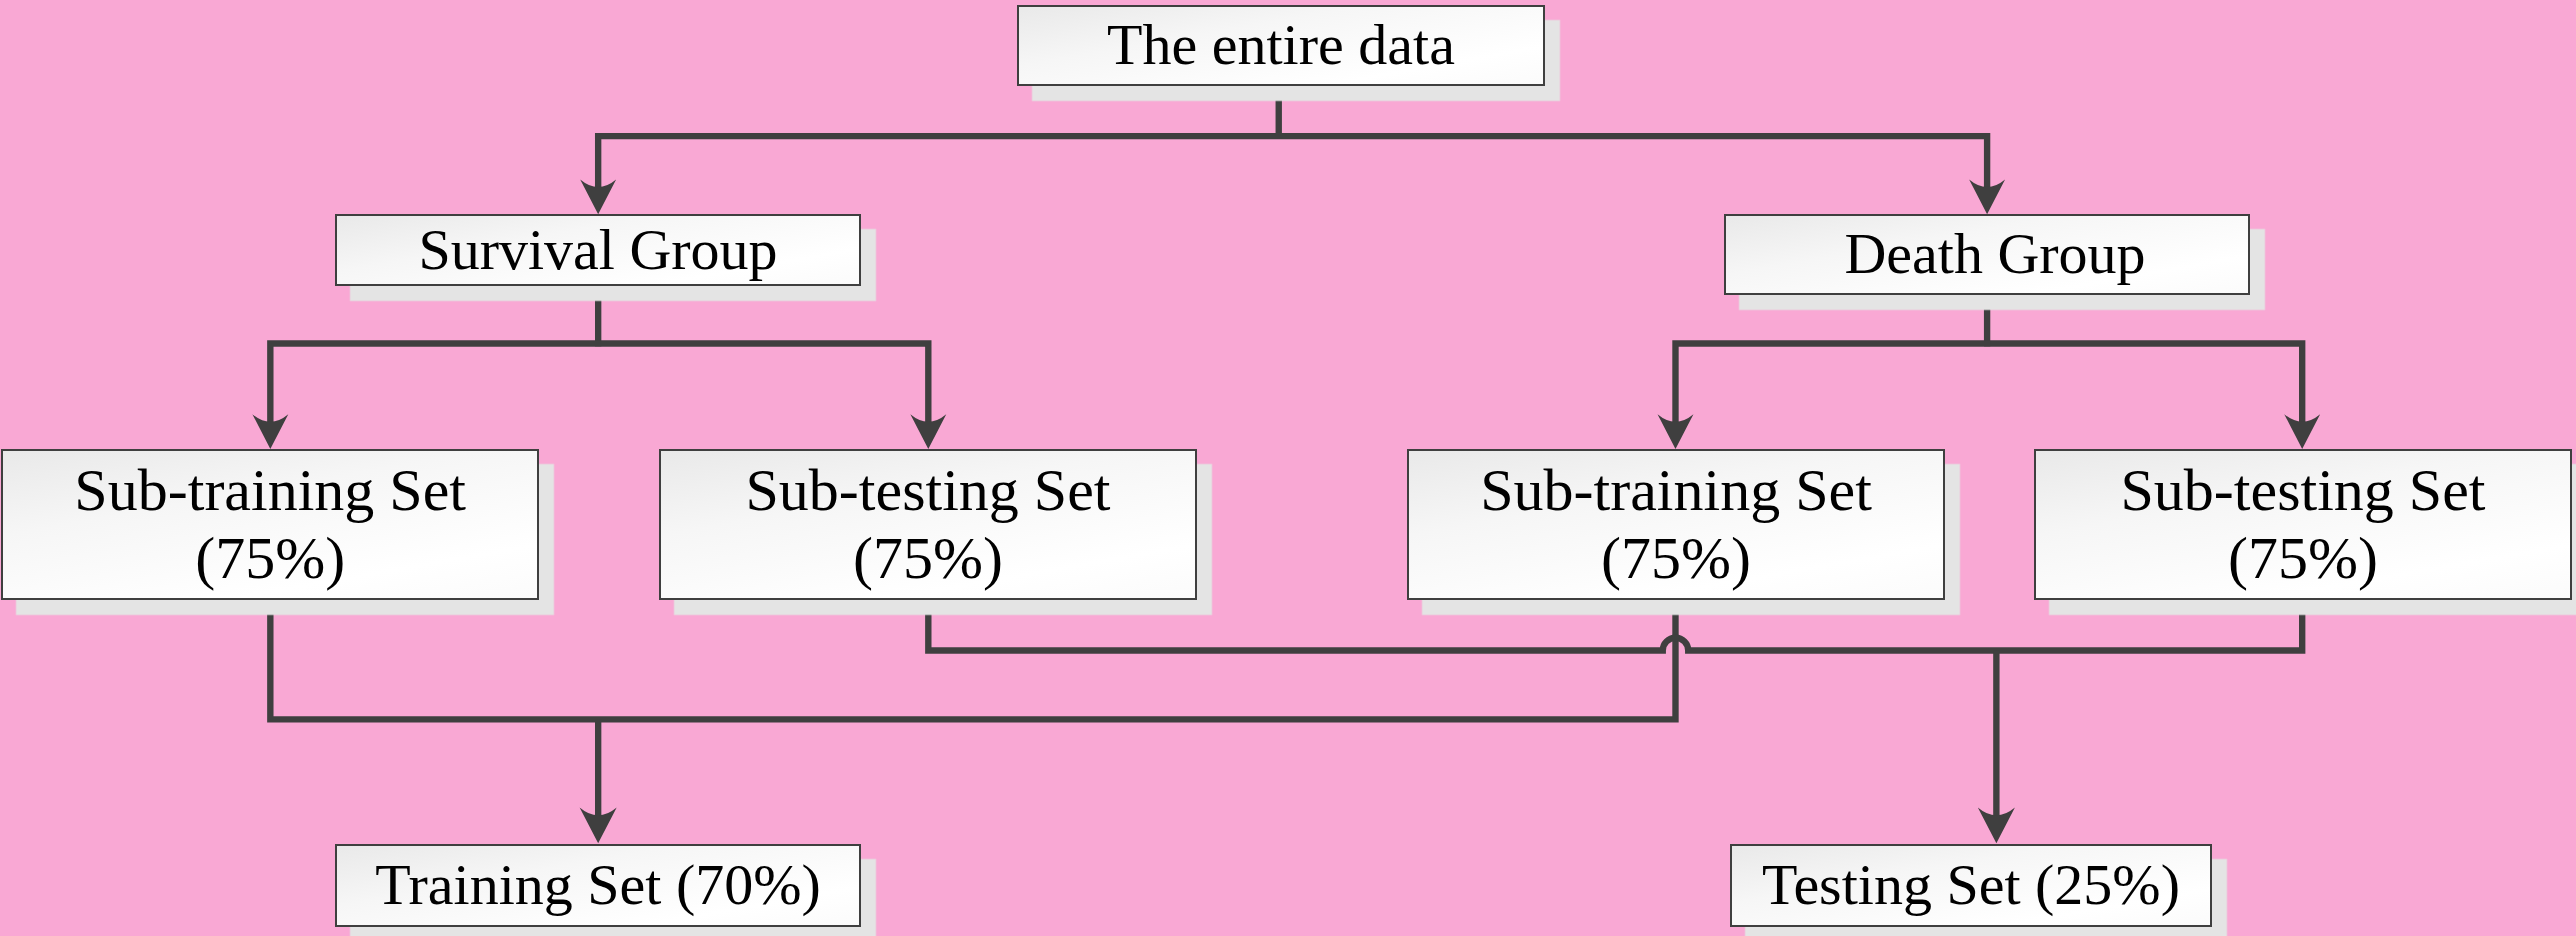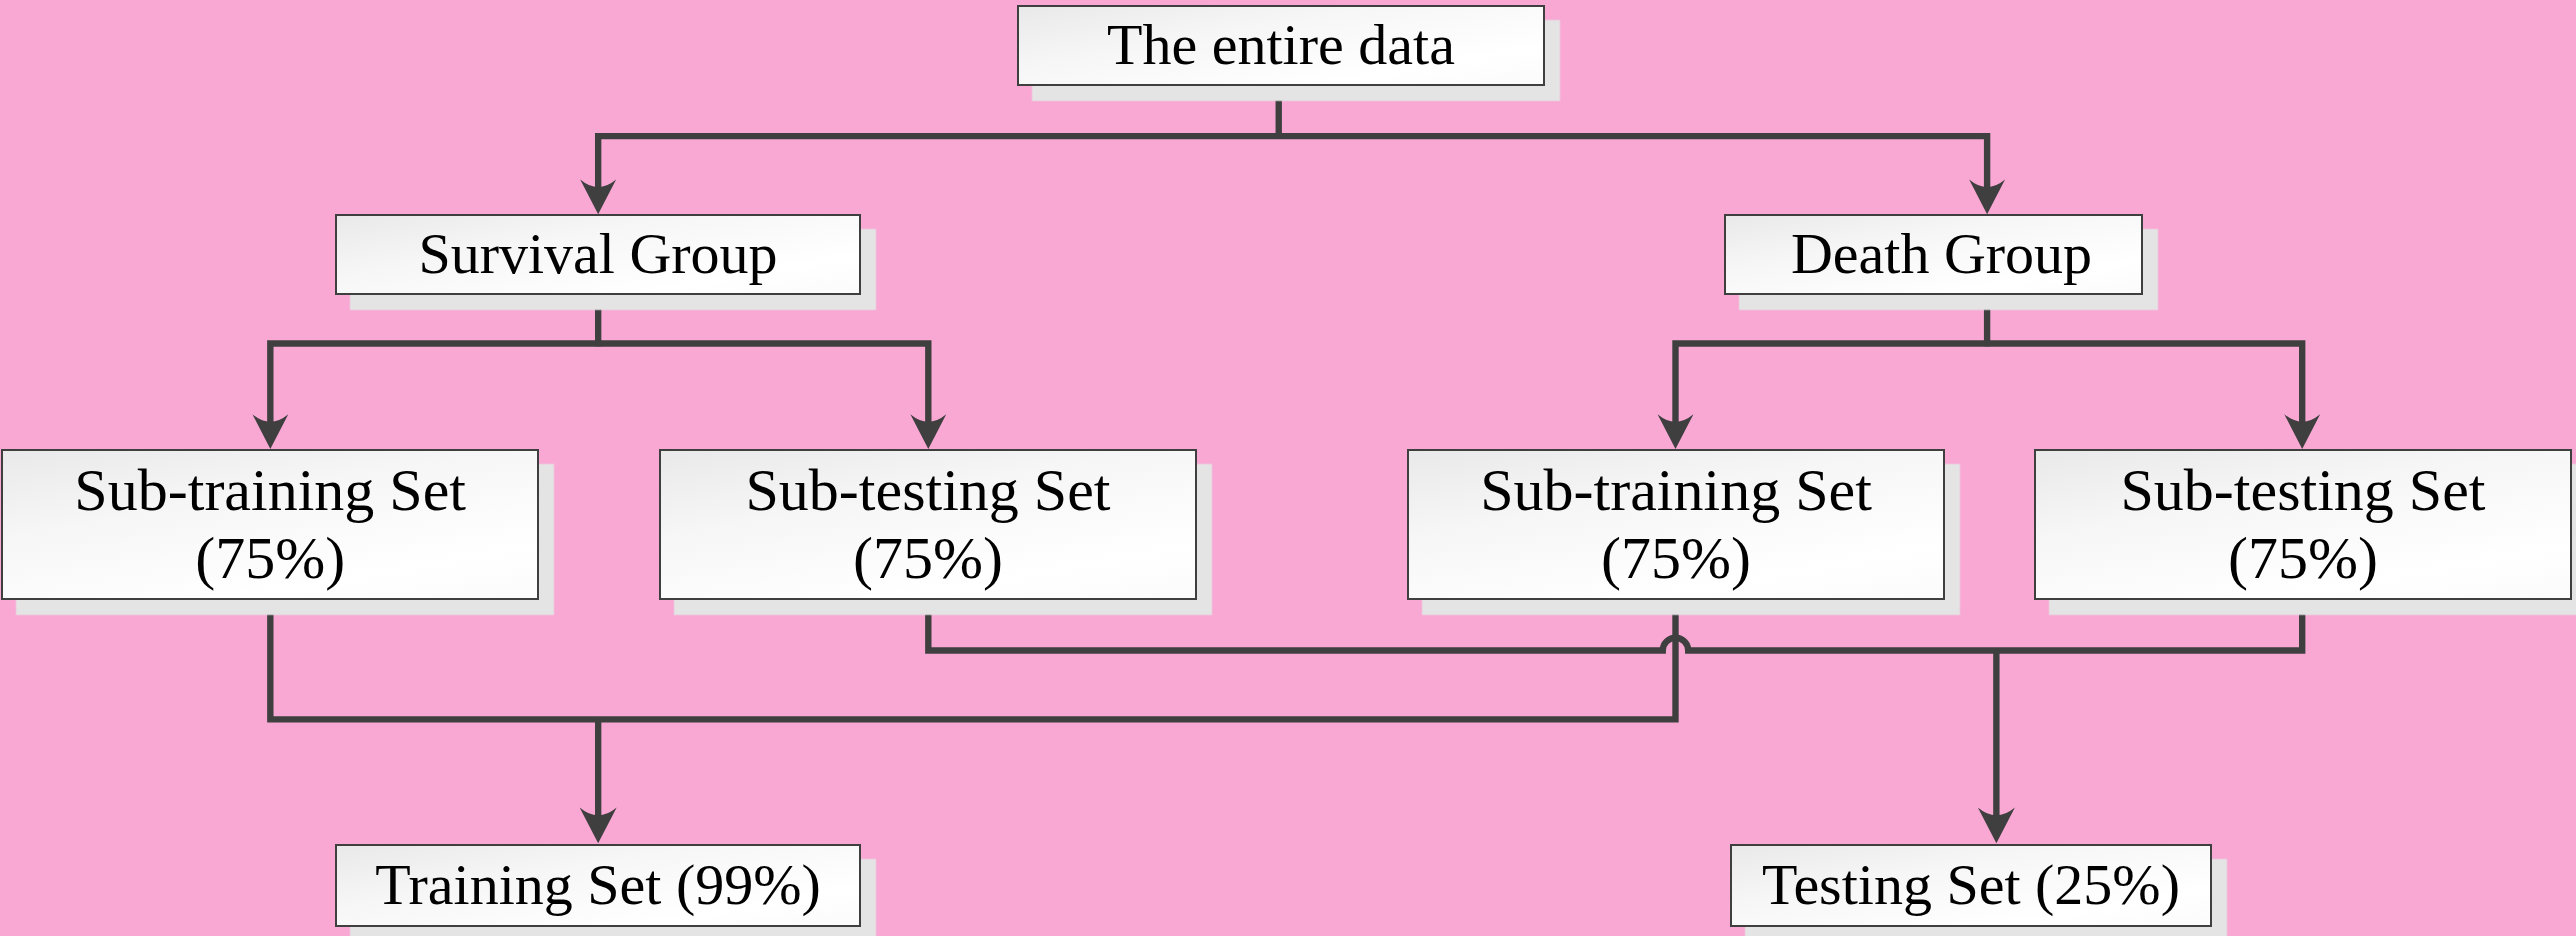--- a/index.html
+++ b/index.html
@@ -69,24 +69,24 @@
       <path d="M3974 775 L3943 715 Q3974 741 4005 715 Z"></path>
       <path d="M1032 1456 L1000 1394 Q1032 1421 1064 1394 Z"></path>
       <path d="M3446 1456 L3414 1394 Q3446 1421 3478 1394 Z"></path>
     </g>
   </svg>
 
   <div class="node fs-1" style="left:1017px; top:4.6px; width:528px; height:81px;">
     <span class="label-line">The entire data</span>
   </div>
 
-  <div class="node fs-1" style="left:335px; top:214px; width:526px; height:81px;">
+  <div class="node fs-1" style="left:335px; top:214px; width:526px; height:72px;">
     <span class="label-line">Survival Group</span>
   </div>
-  <div class="node fs-1" style="left:1724px; top:214px; width:419px; height:81px;padding-left:16px;">
+  <div class="node fs-1" style="left:1724px; top:214px; width:526px; height:81px;padding-left:16px;">
     <span class="label-line">Death Group</span>
   </div>
 
   <div class="node fs-2" style="left:1.2px; top:449px; width:538px; height:151px;">
     <span class="label-line">Sub-training Set</span>
     <span class="label-line">(75%)</span>
   </div>
   <div class="node fs-2" style="left:659px; top:449px; width:538px; height:151px;">
     <span class="label-line">Sub-testing Set</span>
     <span class="label-line">(75%)</span>
@@ -94,20 +94,20 @@
   <div class="node fs-2" style="left:1407px; top:449px; width:538px; height:151px;">
     <span class="label-line">Sub-training Set</span>
     <span class="label-line">(75%)</span>
   </div>
   <div class="node fs-2" style="left:2034px; top:449px; width:538px; height:151px;">
     <span class="label-line">Sub-testing Set</span>
     <span class="label-line">(75%)</span>
   </div>
 
   <div class="node fs-1" style="left:335px; top:844px; width:526px; height:83px;">
-    <span class="label-line">Training Set (99%)</span>
+    <span class="label-line">Training Set (70%)</span>
   </div>
   <div class="node fs-1" style="left:1730px; top:844px; width:482px; height:83px;">
     <span class="label-line">Testing Set (25%)</span>
   </div>
 
 </div>
 
 
 </body></html>

